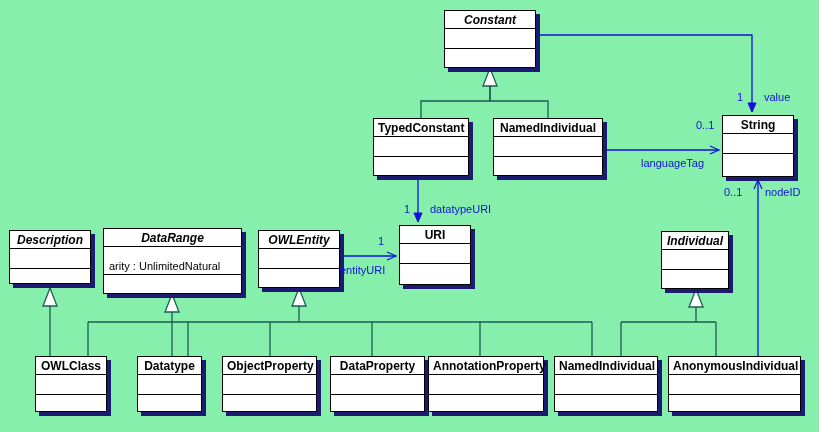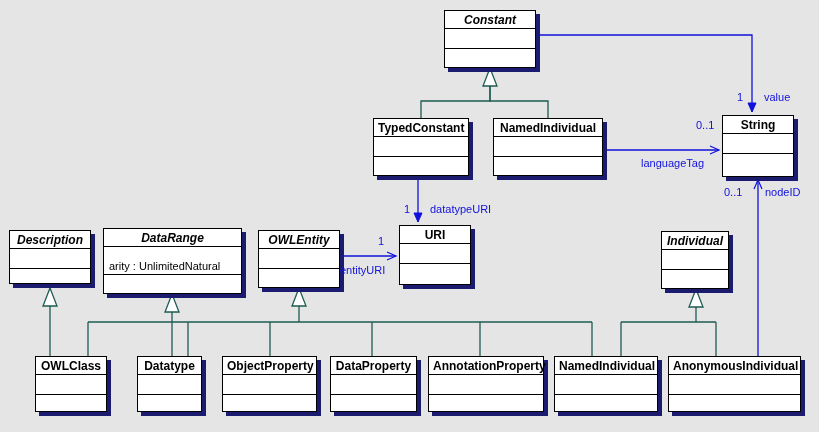--- a/index.html
+++ b/index.html
@@ -7,21 +7,21 @@
     padding: 0;
     background: #ffffff;
   }
   body {
     font-family: "Liberation Sans", sans-serif;
   }
   #canvas {
     position: relative;
     width: 819px;
     height: 432px;
-    background: #e5e5e5;
+    background: #86efac;
     overflow: hidden;
   }
   #edges {
     position: absolute;
     left: 0;
     top: 0;
     width: 819px;
     height: 432px;
   }
   .uml-class {
@@ -197,21 +197,21 @@
     <div class="uml-attrs"></div>
     <div class="uml-ops"></div>
   </div>
 
   <div class="uml-class" style="left:222px; top:356px; width:95px; height:56px;">
     <div class="uml-name">ObjectProperty</div>
     <div class="uml-attrs"></div>
     <div class="uml-ops"></div>
   </div>
 
-  <div class="uml-class" style="left:330px; top:356px; width:87px; height:56px;">
+  <div class="uml-class" style="left:330px; top:356px; width:95px; height:56px;">
     <div class="uml-name">DataProperty</div>
     <div class="uml-attrs"></div>
     <div class="uml-ops"></div>
   </div>
 
   <div class="uml-class" style="left:428px; top:356px; width:116px; height:56px;">
     <div class="uml-name">AnnotationProperty</div>
     <div class="uml-attrs"></div>
     <div class="uml-ops"></div>
   </div>

